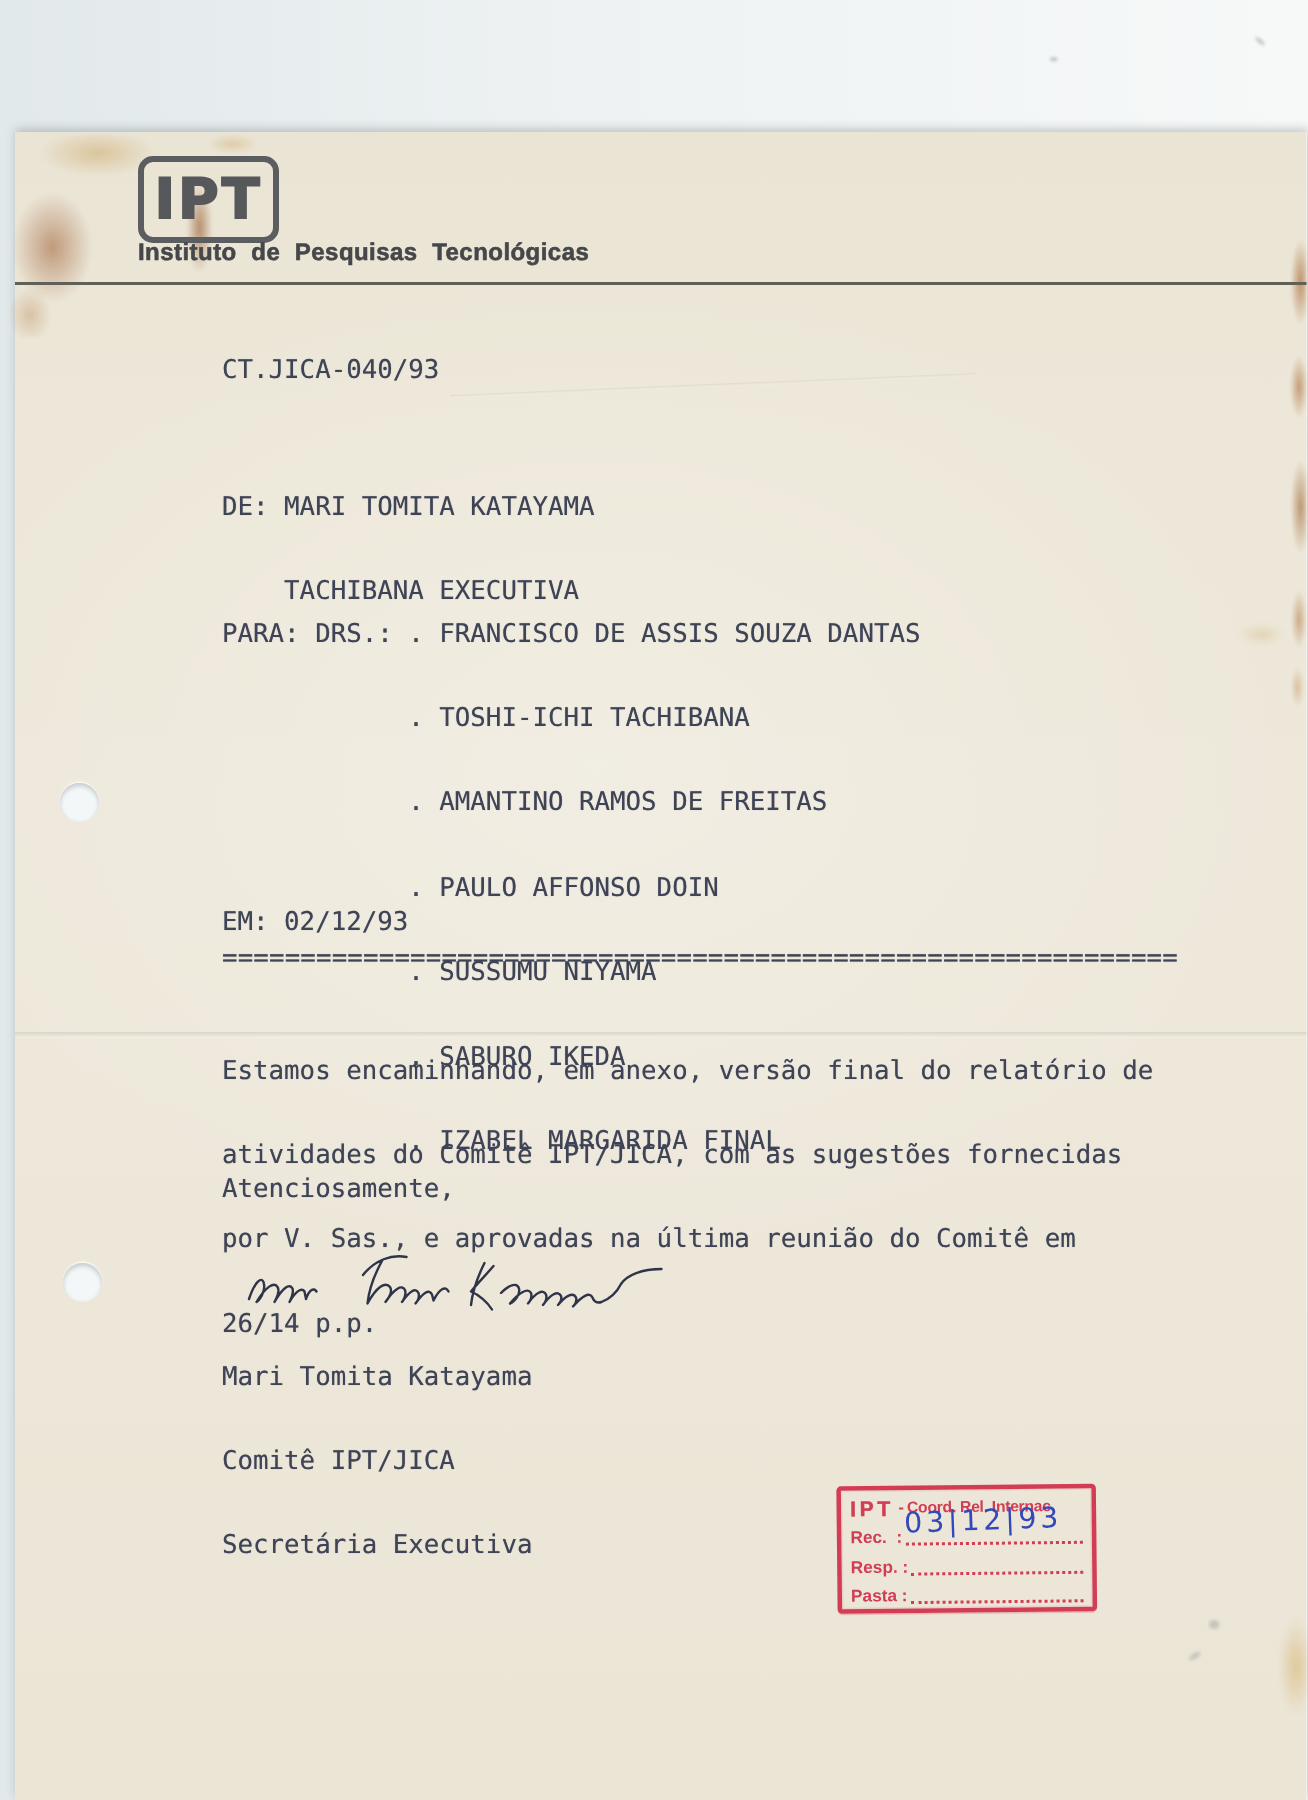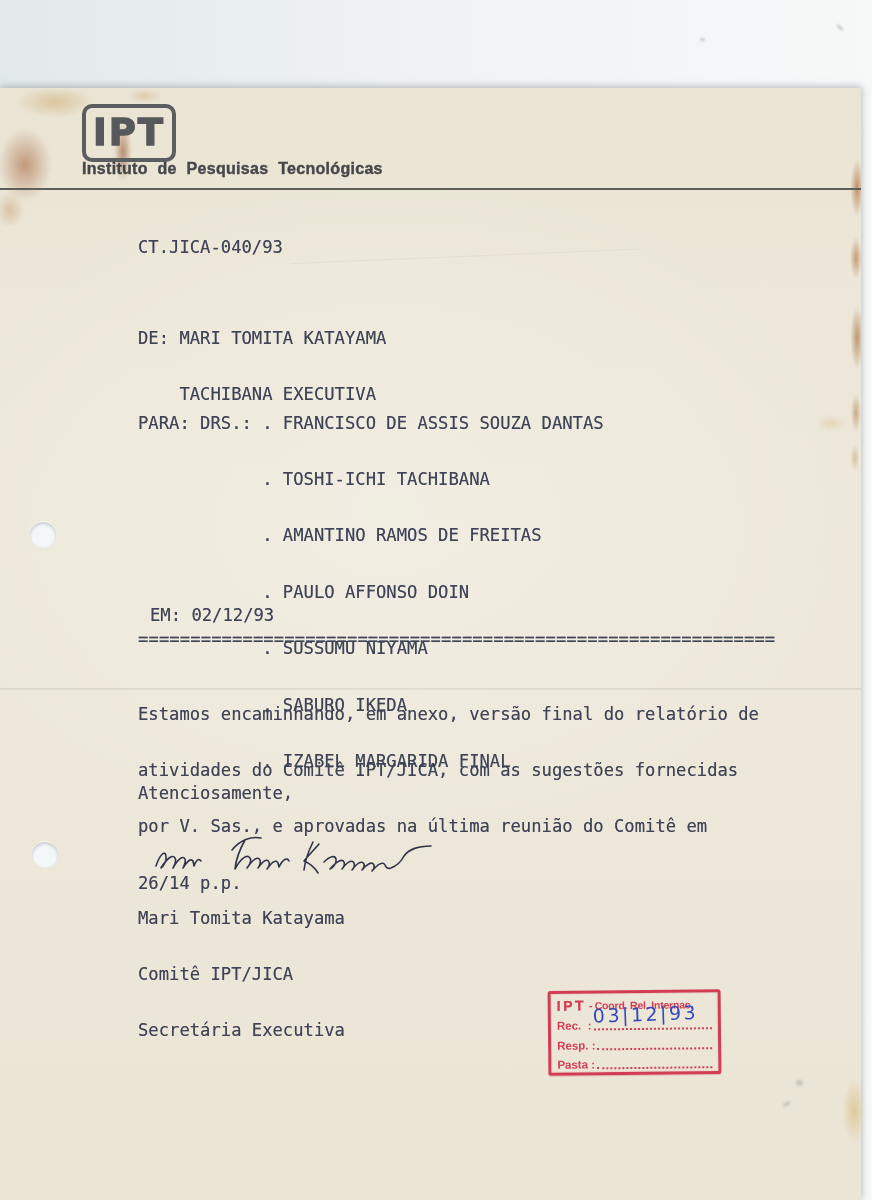--- a/index.html
+++ b/index.html
@@ -4,21 +4,21 @@
 <style>
   html,body{margin:0;padding:0;}
   body{
     width:872px;height:1200px;overflow:hidden;position:relative;
     background:linear-gradient(90deg,#e2e9eb 0%,#eef2f3 45%,#f7f9f9 100%);
     font-family:"Liberation Sans",sans-serif;
   }
   .scan{position:absolute;left:0;top:0;width:872px;height:1200px;}
   
   .paper{
-    position:absolute;left:0;top:88px;width:861px;height:1112px;
+    position:absolute;left:10px;top:88px;width:861px;height:1112px;
     background:
       radial-gradient(ellipse 700px 500px at 45% 38%, rgba(255,255,255,0.25), rgba(255,255,255,0) 70%),
       linear-gradient(180deg,#eae4d4 0%,#ece7d8 18%,#ede8da 55%,#ebe5d6 100%);
     box-shadow:0 -3px 6px rgba(100,110,115,0.25), 3px 0 7px rgba(100,110,115,0.18);
   }
   
   .stain{position:absolute;pointer-events:none;}
   .stain-rust{
     left:-15px;top:2px;width:185px;height:135px;filter:blur(1px);
     background:
@@ -81,21 +81,21 @@
   
   .mono{
     position:absolute;left:138px;
     font-family:"DejaVu Sans Mono",monospace;font-size:17.2px;line-height:18.8px;
     color:#3e4356;white-space:pre;text-shadow:0 0 0.5px rgba(62,67,86,0.55);
   }
   .t-ref{top:150px;}
   .t-from{top:203px;}
   .t-to{top:288px;}
   .t-subject{top:443px;}
-  .t-date{top:518px;margin-left:12px;}
+  .t-date{top:518px;}
   .t-sep{top:542px;letter-spacing:0.1px;}
   .t-body{top:579px;}
   .t-closing{top:696px;}
   .t-signer{top:783px;}
   
   .signature{position:absolute;left:148px;top:738px;width:300px;height:60px;}
   .signature path{stroke:#30344a;stroke-width:1.6;fill:none;stroke-linecap:round;stroke-linejoin:round;}
   
   .stamp{
     position:absolute;left:548px;top:902px;width:156px;height:72px;

